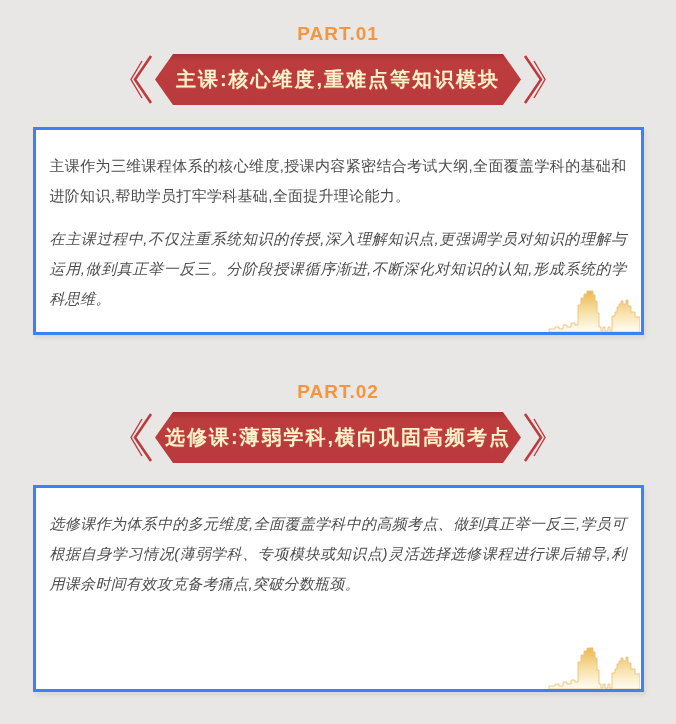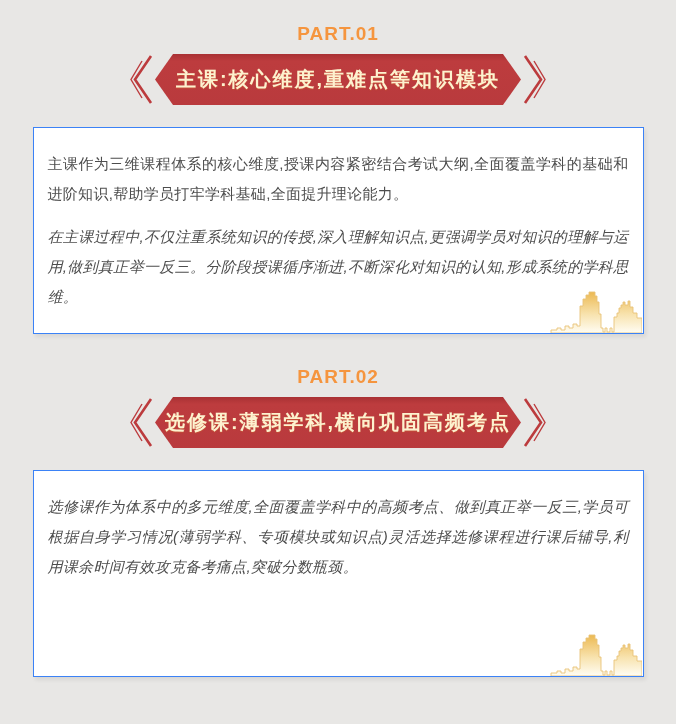--- a/index.html
+++ b/index.html
@@ -10,21 +10,21 @@
   }
   .page {
     width: 676px;
     height: 724px;
     background: #e8e7e5;
     overflow: hidden;
     box-sizing: border-box;
     padding-top: 23px;
   }
   .section { }
-  .section.second { margin-top: 32px; }
+  .section.second { margin-top: 46px; }
   .part-label {
     text-align: center;
     color: #f5953e;
     font-size: 19px;
     font-weight: bold;
     letter-spacing: 1px;
     line-height: 22px;
   }
   .banner-wrap {
     position: relative;
@@ -46,21 +46,21 @@
     text-shadow: 0 1px 1px rgba(216,118,40,0.35);
     padding-bottom: 1px;
   }
   .card {
     position: relative;
     width: 611px;
     min-height: 207px;
     margin: 0 auto;
     box-sizing: border-box;
     background: #ffffff;
-    border: 1px solid #3b82f6;
+    border: 3px solid #3b82f6;
     box-shadow: 2px 3px 4px rgba(0,0,0,0.07);
     padding: 21px 14px 18px 14px;
   }
   .card p {
     margin: 0 0 13px 0;
     color: #4d4d4d;
     font-size: 15px;
     line-height: 30px;
     letter-spacing: 0.3px;
     text-align: justify;

